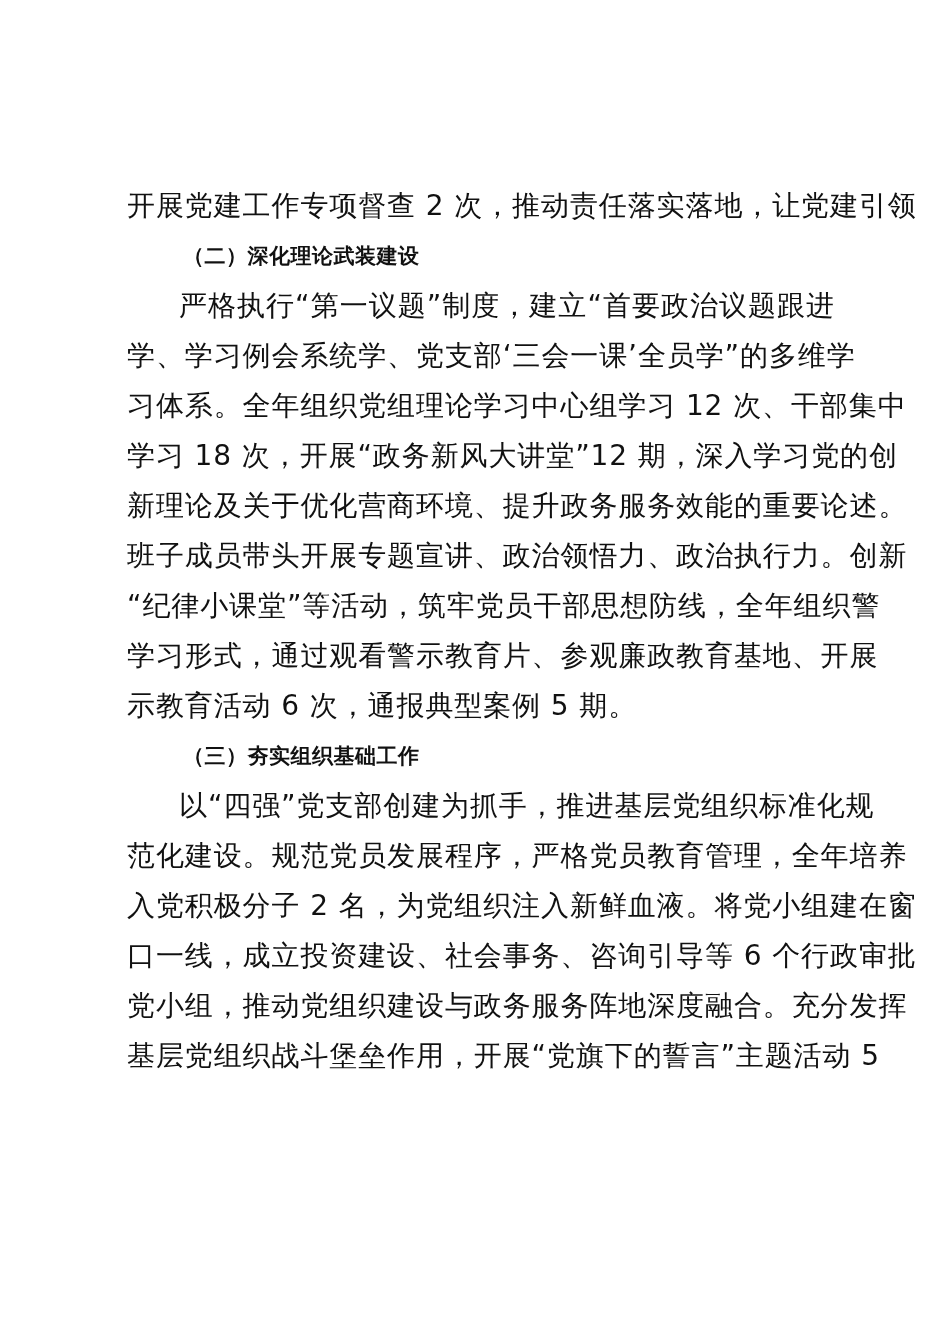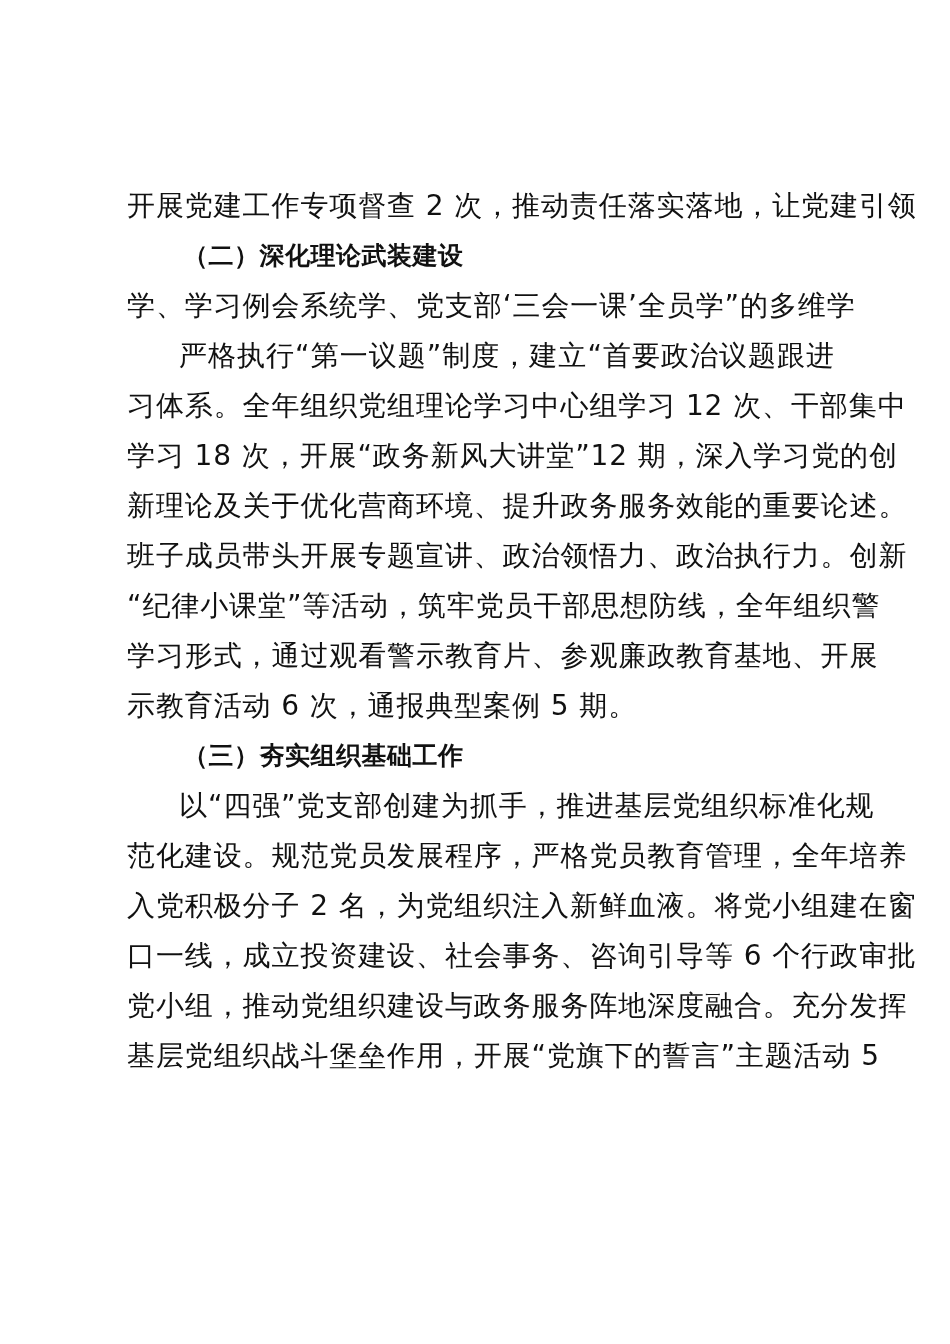--- a/index.html
+++ b/index.html
@@ -3,35 +3,35 @@
 <meta charset="utf-8">
 <style>
   html, body { margin: 0; padding: 0; background: #ffffff; }
   body { width: 950px; height: 1344px; position: relative; overflow: hidden;
          font-family: "DejaVu Sans", "Liberation Sans", sans-serif; color: #111111; }
   .page { position: absolute; left: 127px; top: 181px; width: 708px; }
   .line { height: 50px; line-height: 50px; font-size: 28px; white-space: nowrap;
           letter-spacing: 0.9px; text-align: justify; text-align-last: justify; }
   .line.last { text-align-last: left; }
   .indent { padding-left: 52px; }
-  .heading { height: 50px; line-height: 50px; font-size: 25px; font-weight: bold;
+  .heading { height: 50px; line-height: 50px; font-size: 21px; font-weight: bold;
              padding-left: 56px; white-space: nowrap; letter-spacing: 0.5px; }
 </style>
 </head>
 <body>
 
 <div class="page">
   <div>
     <div class="line">开展党建工作专项督查 2 次，推动责任落实落地，让党建引领</div>
   </div>
 
   <div class="heading">（二）深化理论武装建设</div>
   <div>
+    <div class="line indent">严格执行“第一议题”制度，建立“首要政治议题跟进</div>
     <div class="line">学、学习例会系统学、党支部‘三会一课’全员学”的多维学</div>
-    <div class="line indent">严格执行“第一议题”制度，建立“首要政治议题跟进</div>
     <div class="line">习体系。全年组织党组理论学习中心组学习 12 次、干部集中</div>
     <div class="line">学习 18 次，开展“政务新风大讲堂”12 期，深入学习党的创</div>
     <div class="line">新理论及关于优化营商环境、提升政务服务效能的重要论述。</div>
     <div class="line">班子成员带头开展专题宣讲、政治领悟力、政治执行力。创新</div>
     <div class="line">“纪律小课堂”等活动，筑牢党员干部思想防线，全年组织警</div>
     <div class="line">学习形式，通过观看警示教育片、参观廉政教育基地、开展</div>
     <div class="line last">示教育活动 6 次，通报典型案例 5 期。</div>
   </div>
 
   <div class="heading">（三）夯实组织基础工作</div>

